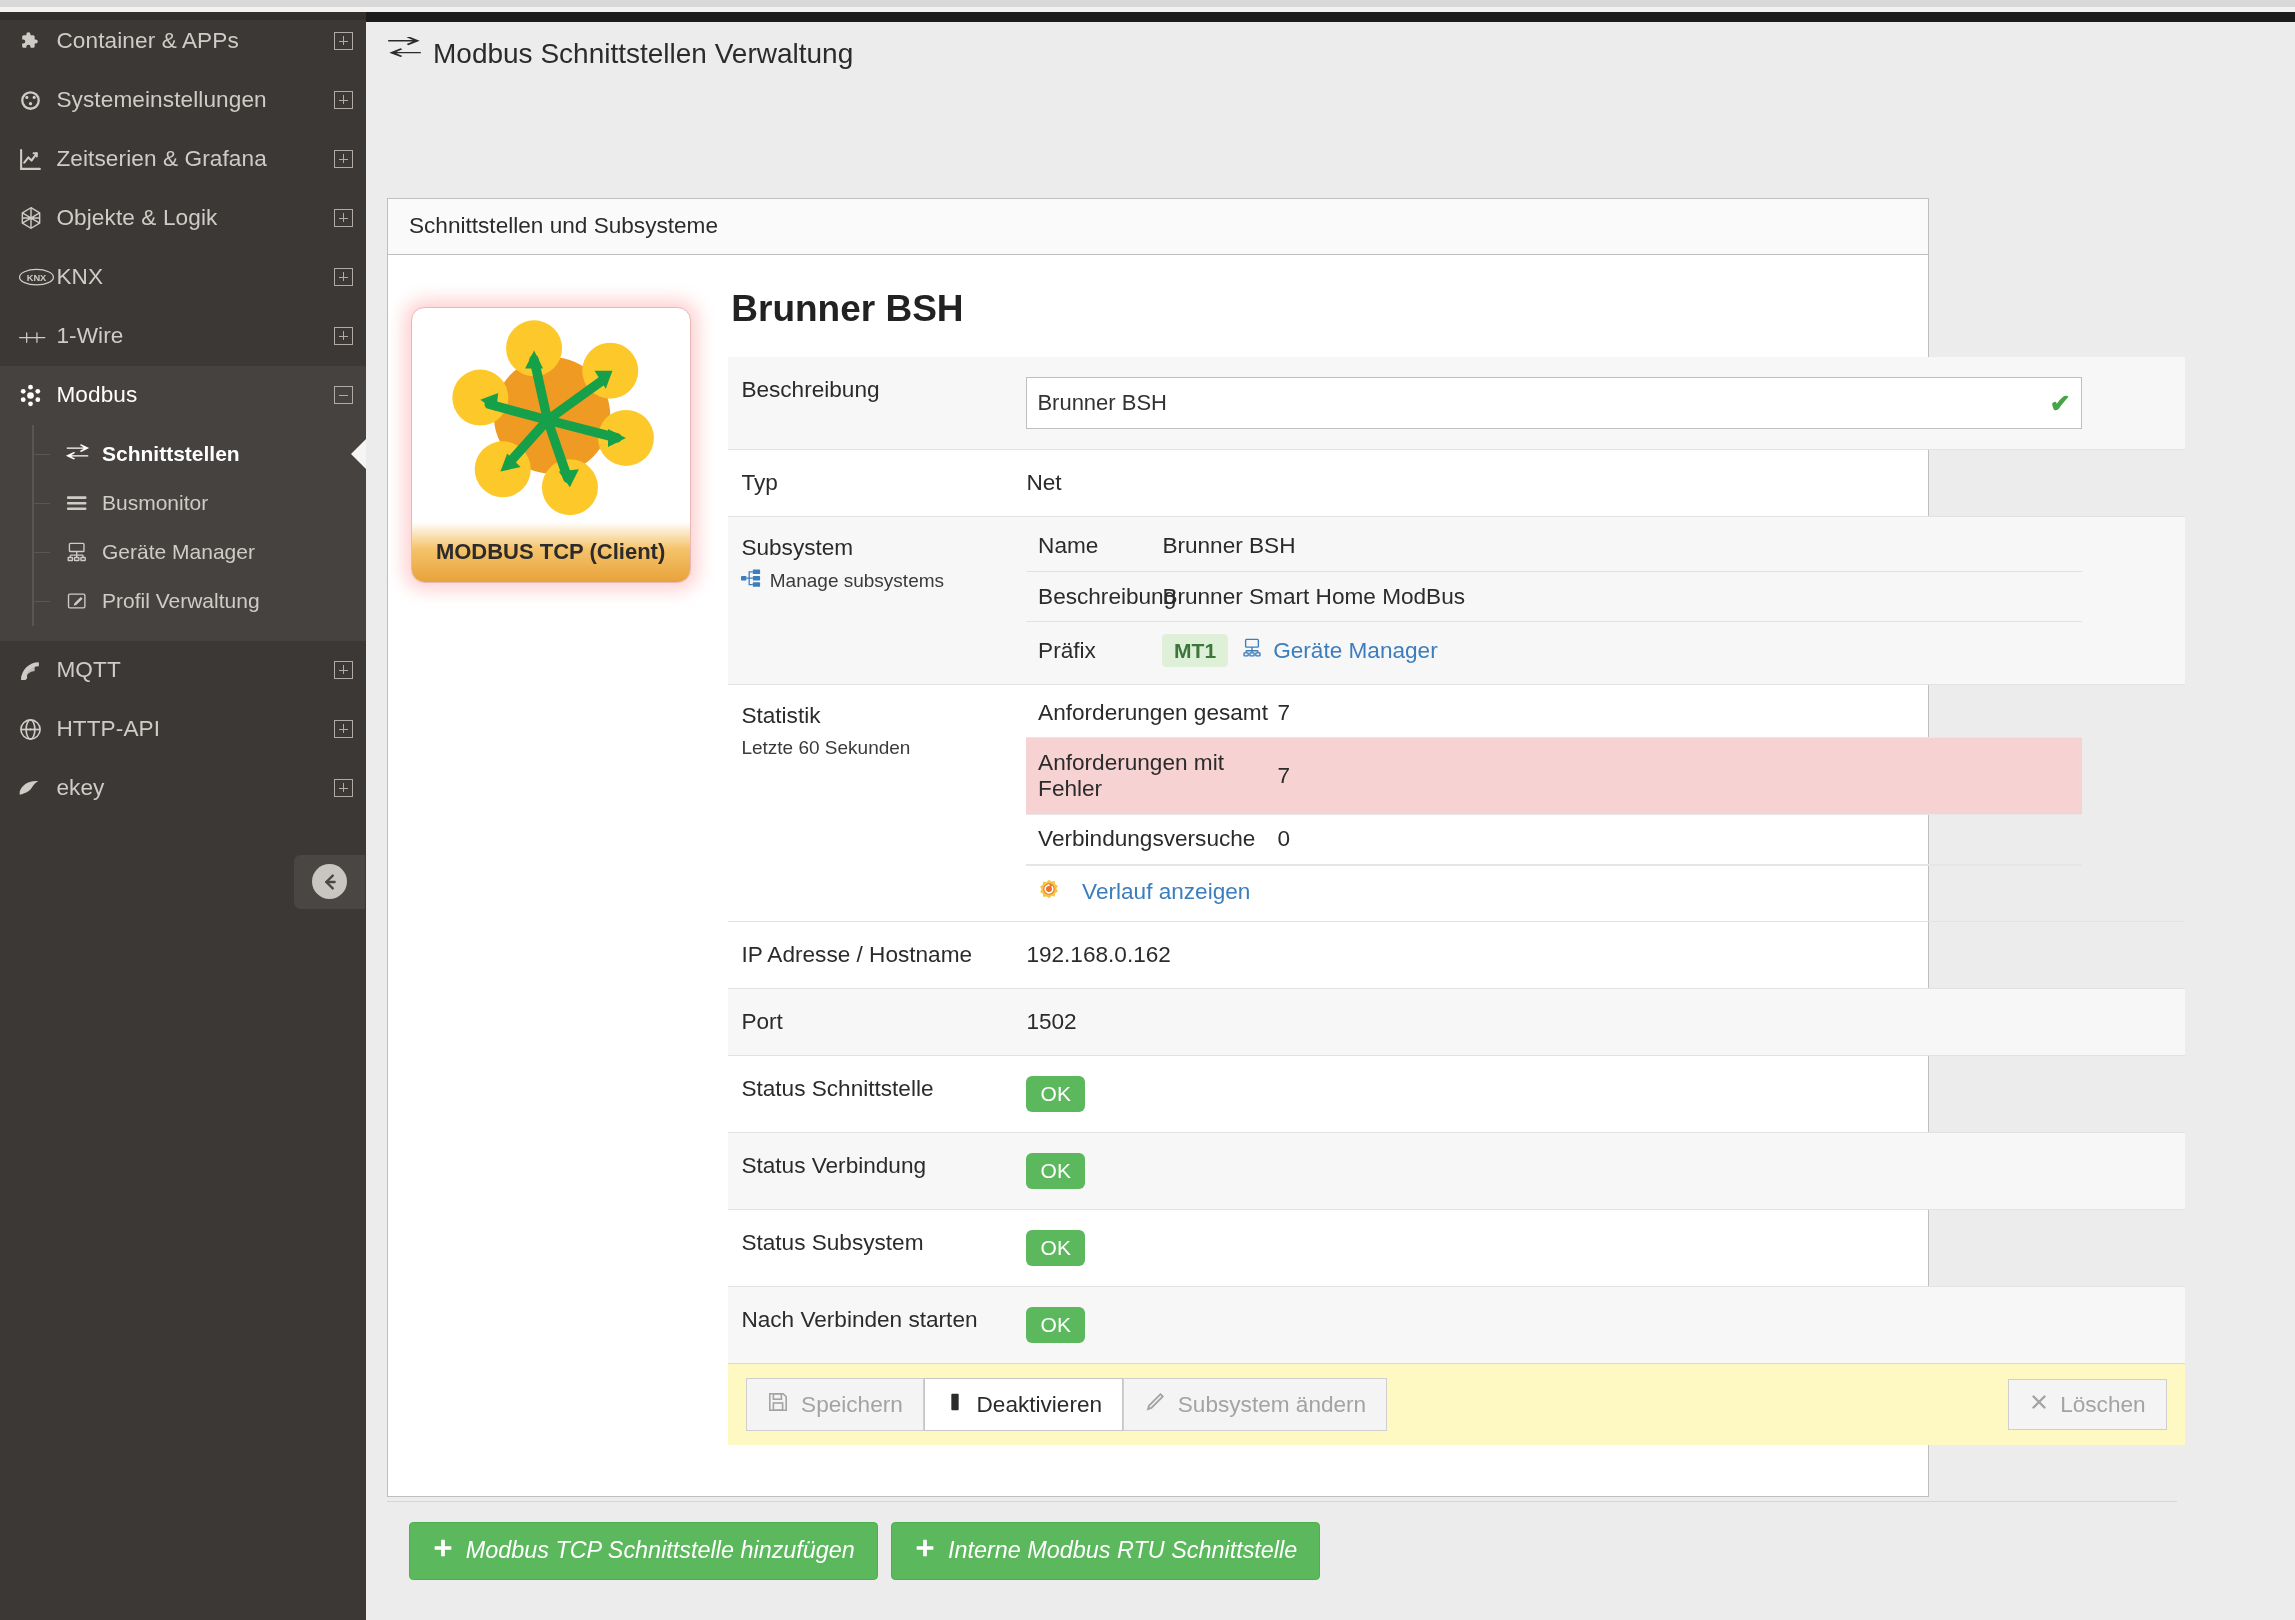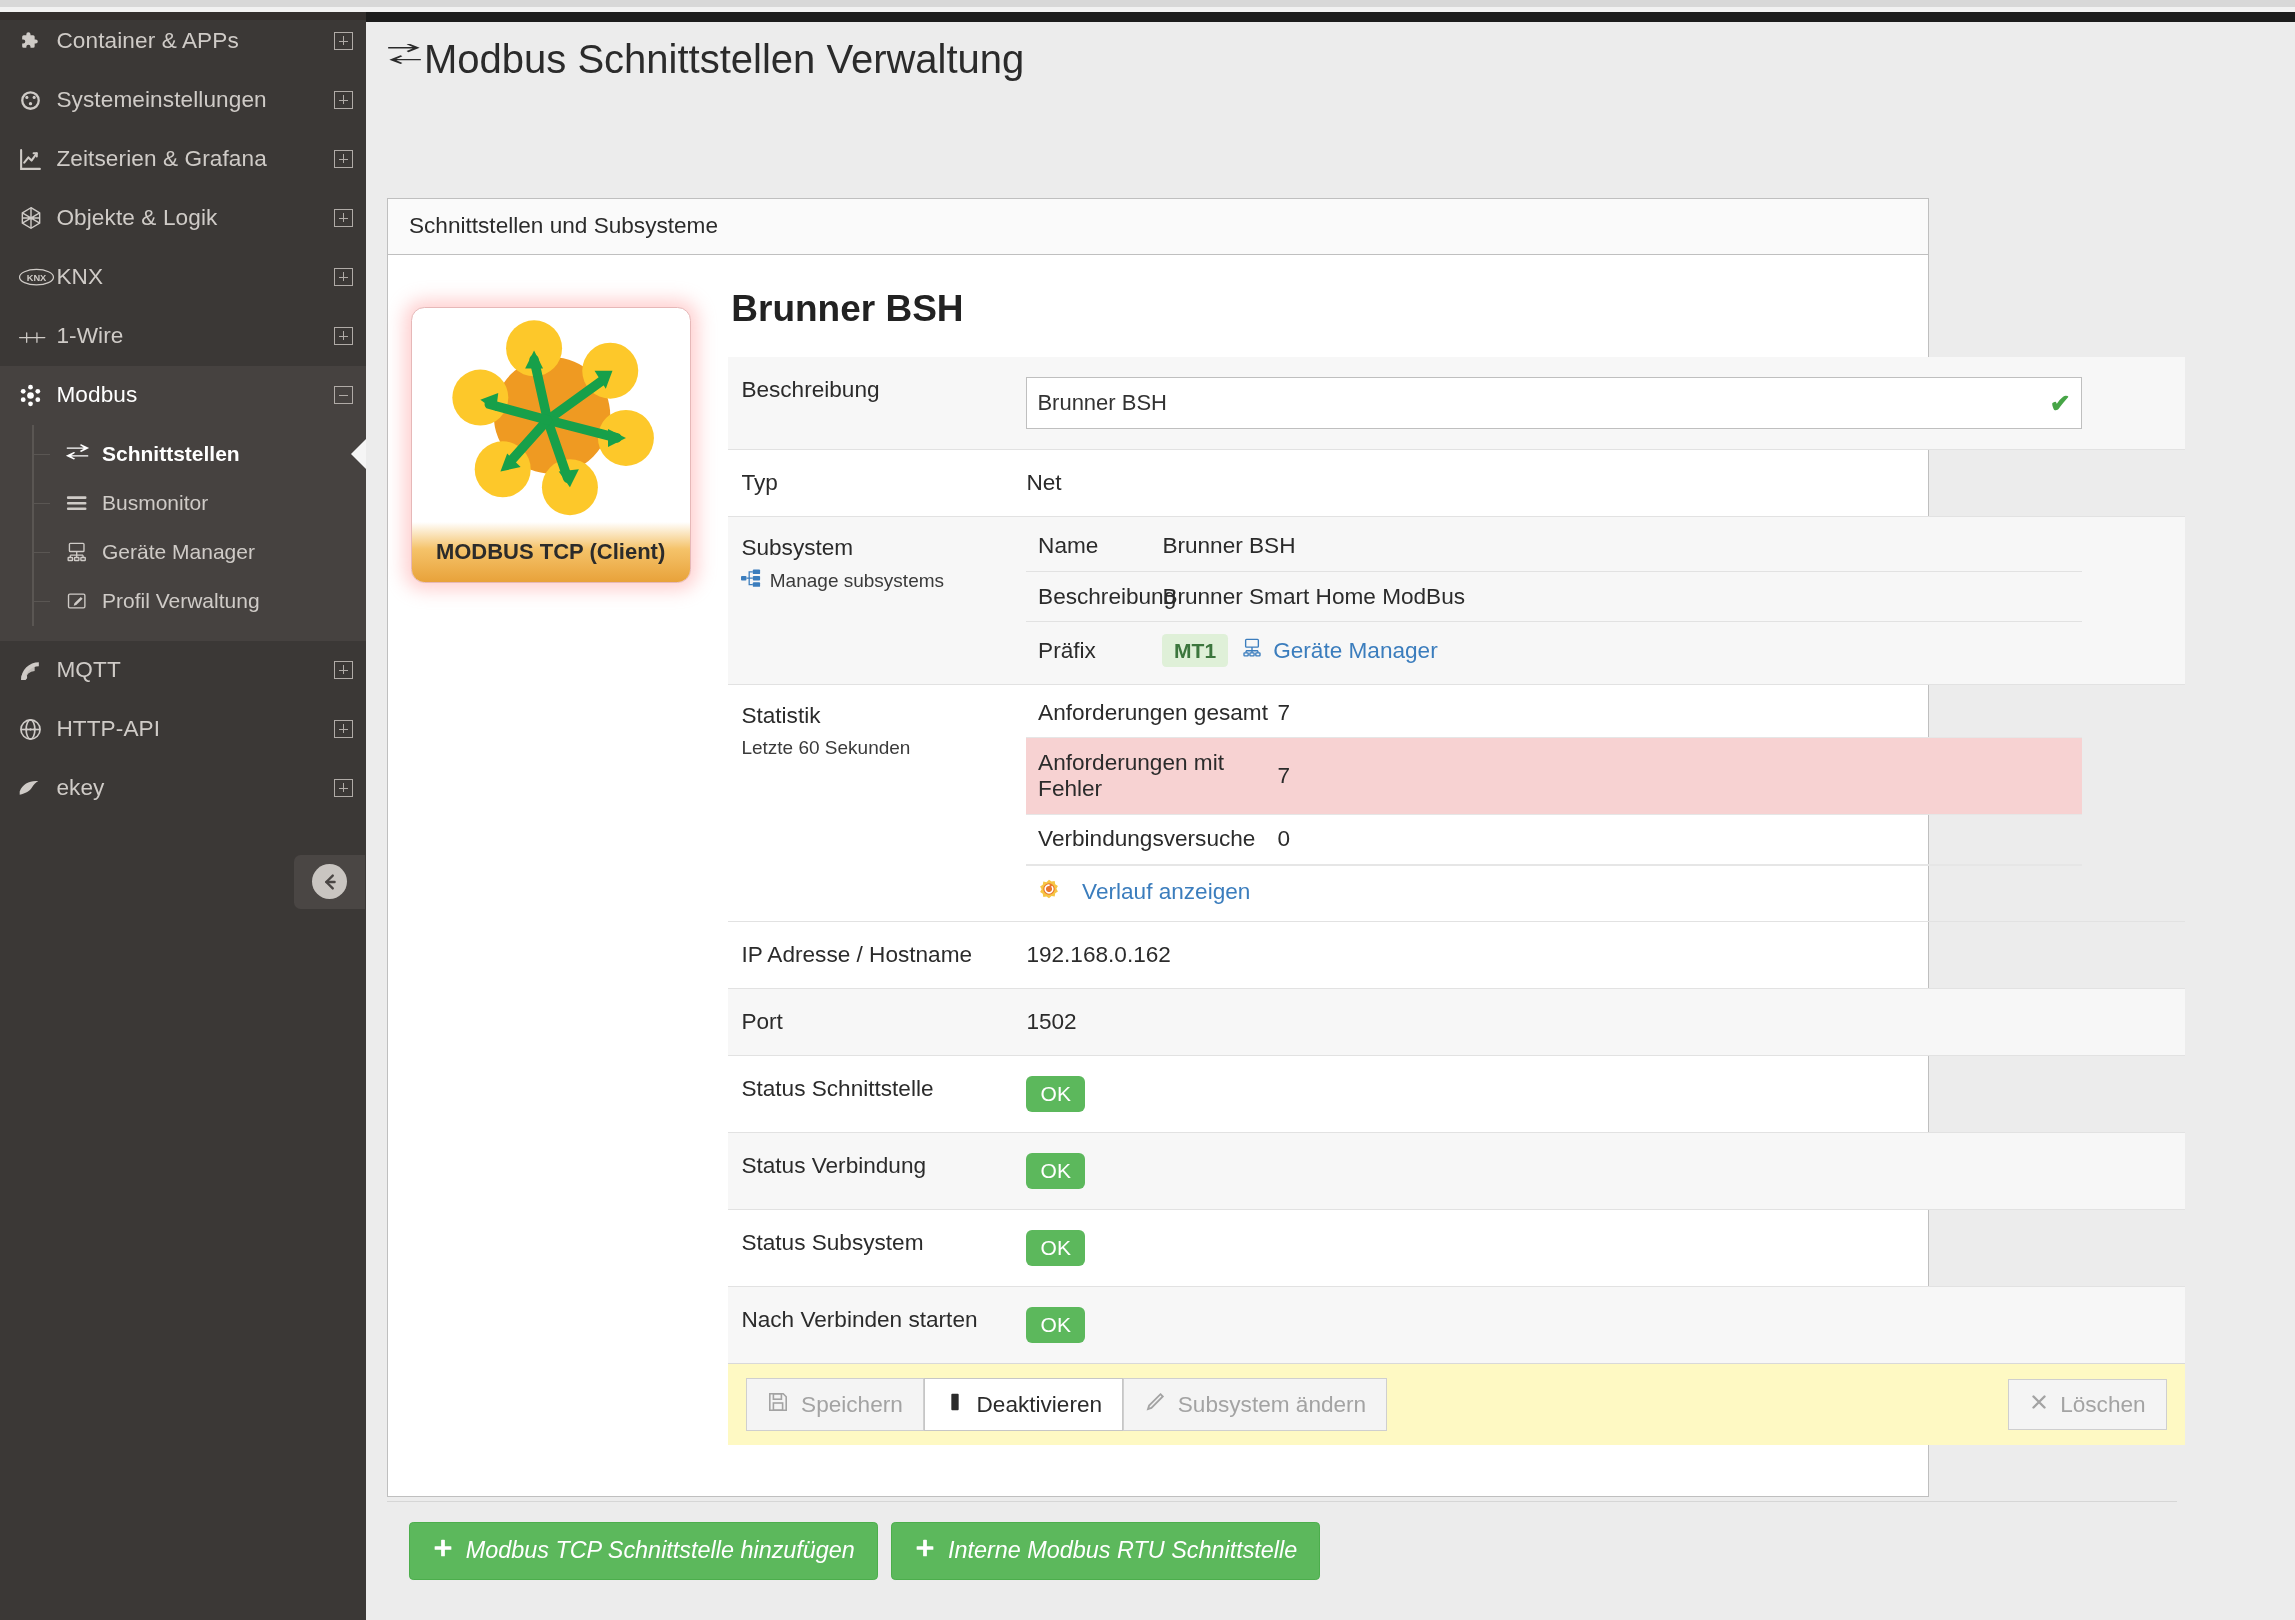--- a/index.html
+++ b/index.html
@@ -78,22 +78,22 @@
 
   
   #main {
     position:absolute; left:366px; top:11.7px; width:1930px; height:1609px;
     background:#ececec;
     overflow:hidden;
   }
   #main-top-dark { position:absolute; left:0; top:0; width:1930px; height:10px; background:#1c1c1c; }
 
   #page-title {
-    position:absolute; left:21px; top:25px; font-size:40px; color:#2b2b2b;
-    display:flex; align-items:flex-end; gap:2px; white-space:nowrap;
+    position:absolute; left:21px; top:25px; font-size:28px; color:#2b2b2b;
+    display:flex; align-items:center; gap:11px; white-space:nowrap;
   }
 
   
   #panel {
     position:absolute; left:21px; top:186px; width:1542px;
     background:#ffffff; border:0.8px solid #bfbfbf;
   }
   #panel-head {
     height:56px; background:#fafafa; border-bottom:0.8px solid #bfbfbf;
     display:flex; align-items:center; padding-left:21px;

